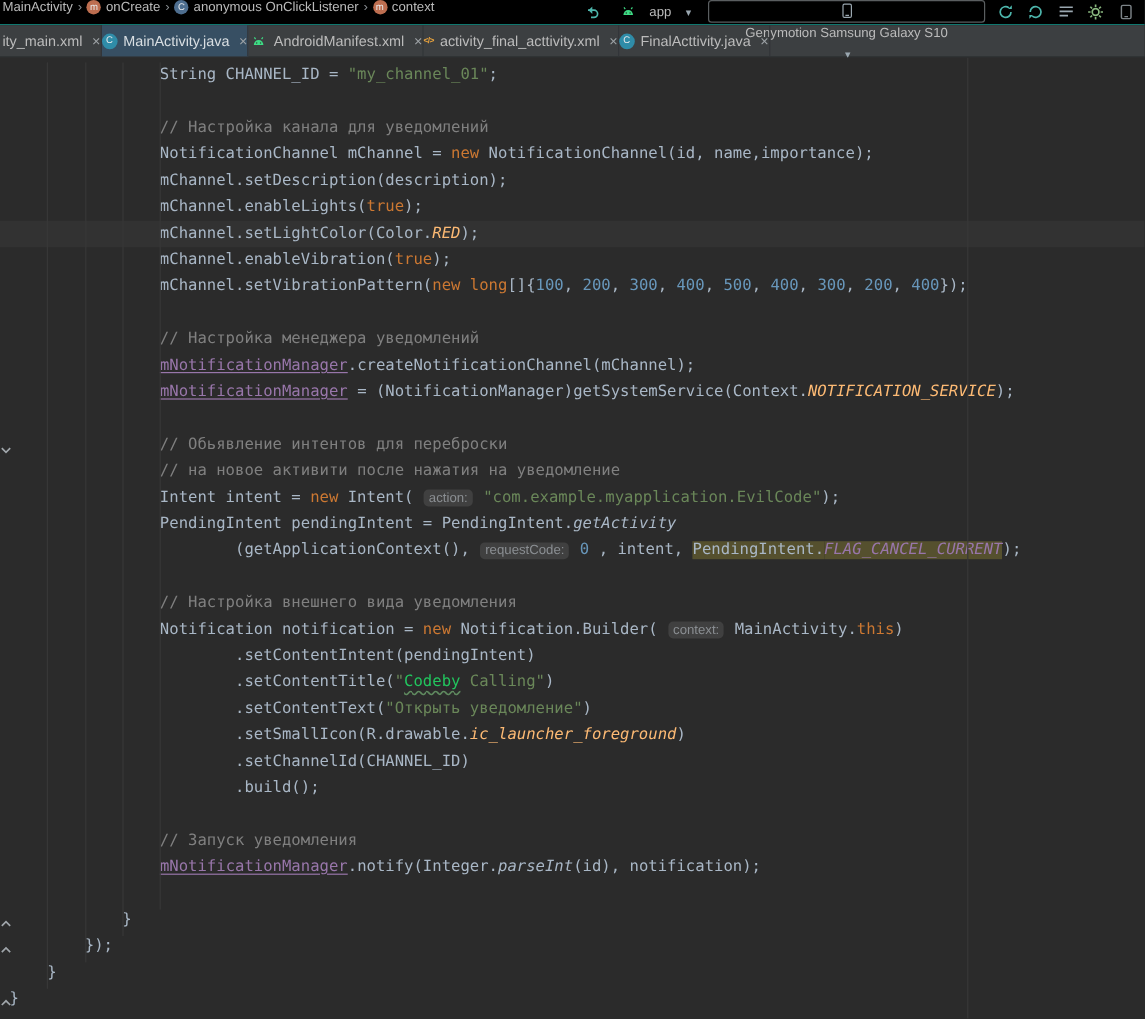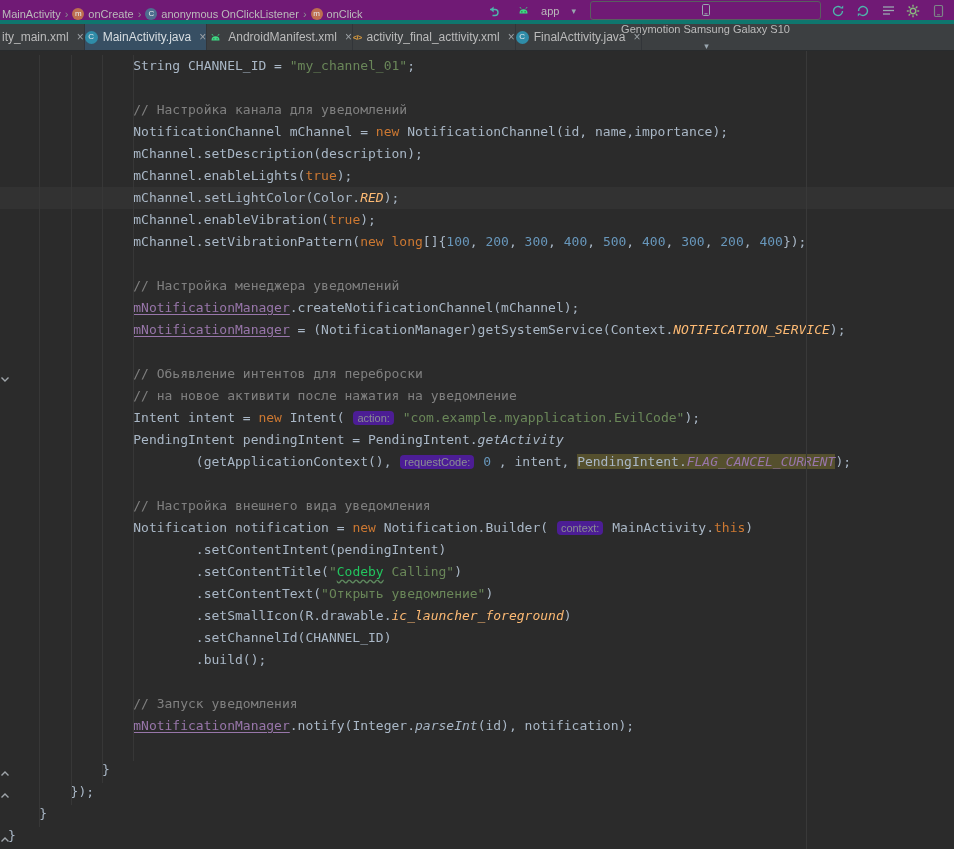--- a/index.html
+++ b/index.html
@@ -4,22 +4,22 @@
 <style>
   html,body{margin:0;padding:0;}
   body{
     width:954px;height:849px;overflow:hidden;
     background:#2b2b2b;
     font-family:"Liberation Sans", sans-serif;
     -webkit-font-smoothing:antialiased;
   }
   
   .toolbar{
-    height:20px;background:#701a75;border-bottom:4px solid #0f766e;
-    display:flex;align-items:flex-end;font-size:11px;color:#bbbbbb;
+    height:20px;background:#000000;border-bottom:1px solid #0f766e;
+    display:flex;align-items:flex-start;font-size:11px;color:#bbbbbb;
     padding:0 4px 0 2px;white-space:nowrap;
   }
   .crumb{display:flex;align-items:center;gap:4px;cursor:default;}
   .crumb-sep{color:#8a8f93;margin:0 4px;}
   .icon-circle{
     width:12px;height:12px;border-radius:50%;
     display:inline-flex;align-items:center;justify-content:center;
     font-size:8px;line-height:1;color:#e8eaec;flex:0 0 auto;
   }
   .method-icon{background:#bd6e50;}
@@ -62,21 +62,21 @@
   .tk-p{color:#a9b7c6;}
   .tk-k{color:#cc7832;}
   .tk-s{color:#6a8759;}
   .tk-serr{color:#22c55e;text-decoration:underline;text-decoration-style:wavy;text-decoration-color:#5f8a5f;text-underline-offset:3px;}
   .tk-c{color:#808080;}
   .tk-n{color:#6897bb;}
   .tk-f{color:#9876aa;text-decoration:underline;text-decoration-color:#9876aa;text-underline-offset:2px;}
   .tk-sc{color:#fdba74;font-style:italic;margin-top:28px;}
   .tk-sm{color:#a9b7c6;font-style:italic;}
   .tk-h{
-    background:#4c1d95;color:#8a8e92;border-radius:4px;
+    background:#404040;color:#8a8e92;border-radius:4px;
     font-size:11px;padding:1px 4px;margin:0 1px;
     font-family:"Liberation Sans",sans-serif;
   }
   .tk-hlp{background:#55502e;color:#a9b7c6;}
   .tk-hlc{background:#55502e;color:#9876aa;font-style:italic;}
   .margin-guide{position:absolute;left:806px;top:0;bottom:0;width:1px;background:#393939;}
   .fold{position:absolute;left:0;width:10px;height:10px;}
 </style>
 </head>
 <body>
@@ -91,21 +91,21 @@
     <span>onCreate</span>
   </div>
   <span class="crumb-sep">›</span>
   <div class="crumb">
     <span class="icon-circle anon-icon">C</span>
     <span>anonymous OnClickListener</span>
   </div>
   <span class="crumb-sep">›</span>
   <div class="crumb">
     <span class="icon-circle method-icon">m</span>
-    <span>onClick</span>
+    <span>context</span>
   </div>
 
   <div class="toolbar-right">
     <span class="tb-icon">
       <svg width="14" height="14" viewBox="0 0 14 14">
           <path d="M4 5.5 h5 a3 3 0 0 1 0 6 H6.5" fill="none" stroke="#4db6ac" stroke-width="1.4"></path>
           <path d="M4.4 5.5 L7.6 2.4 v6.2 z" fill="#4db6ac"></path>
         </svg>
     </span>
     <div class="run-config">

